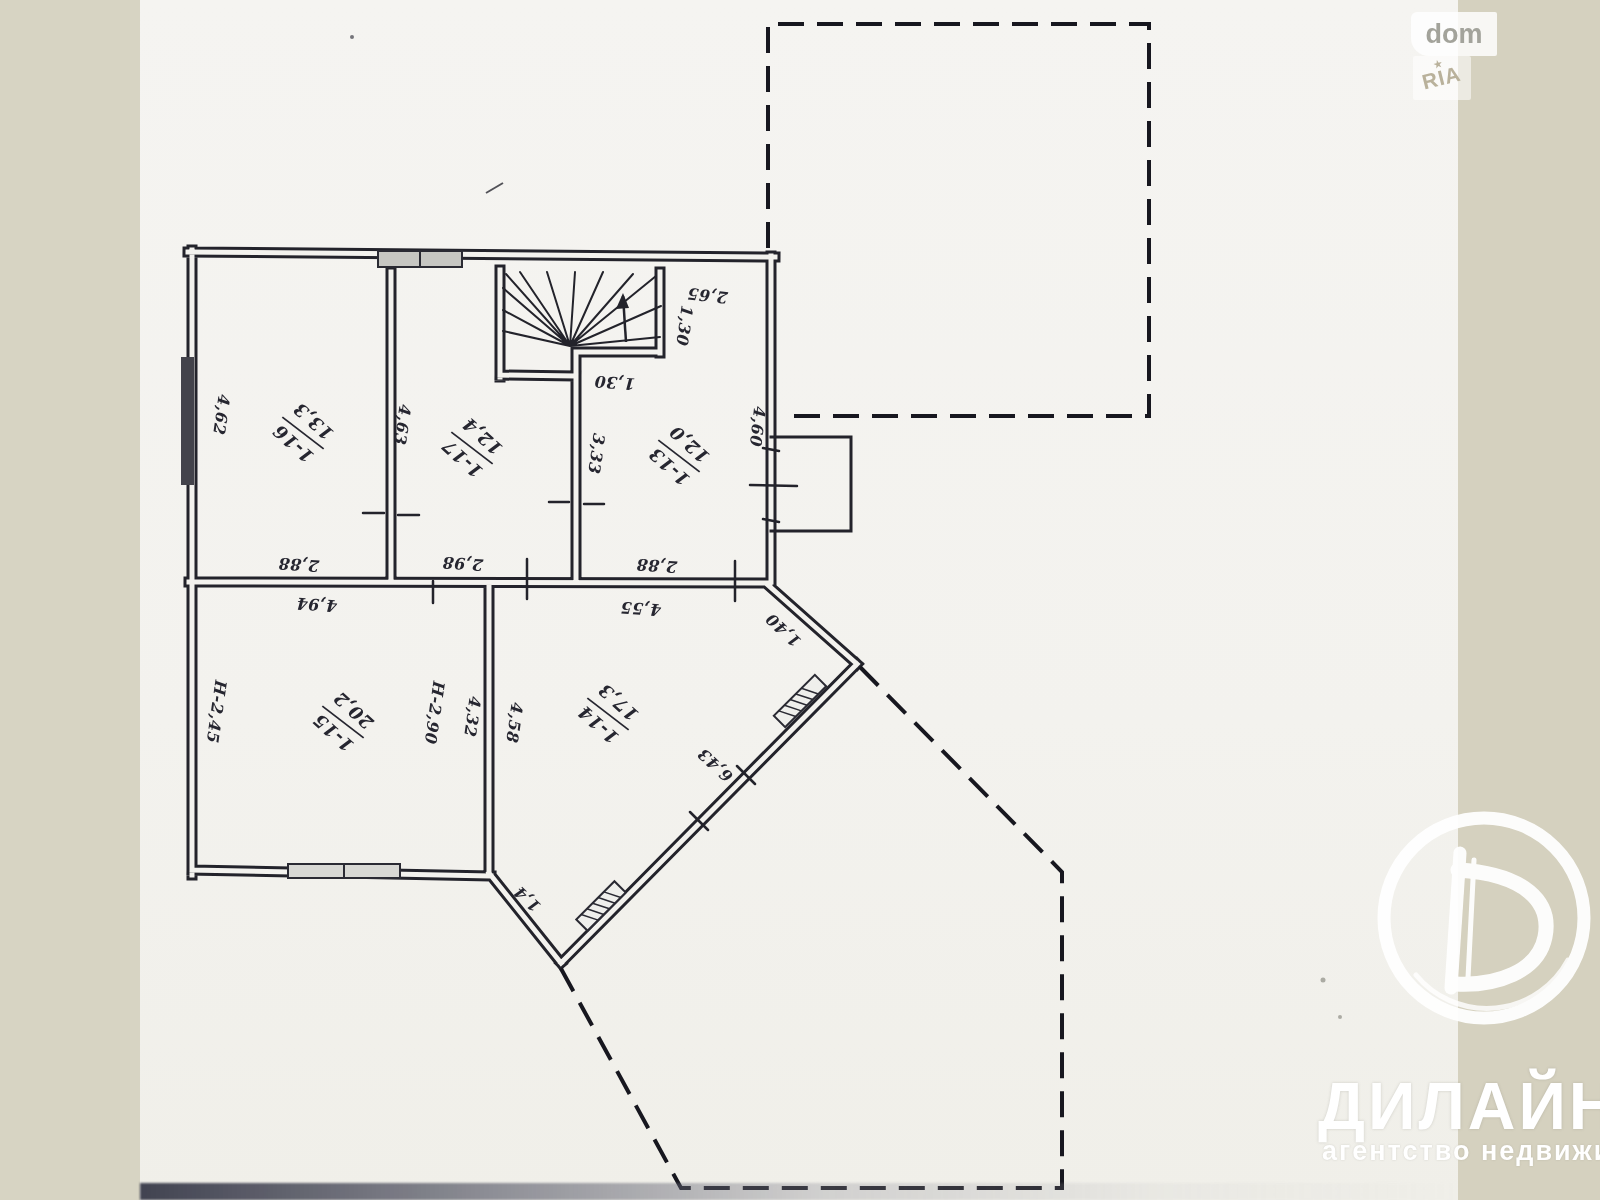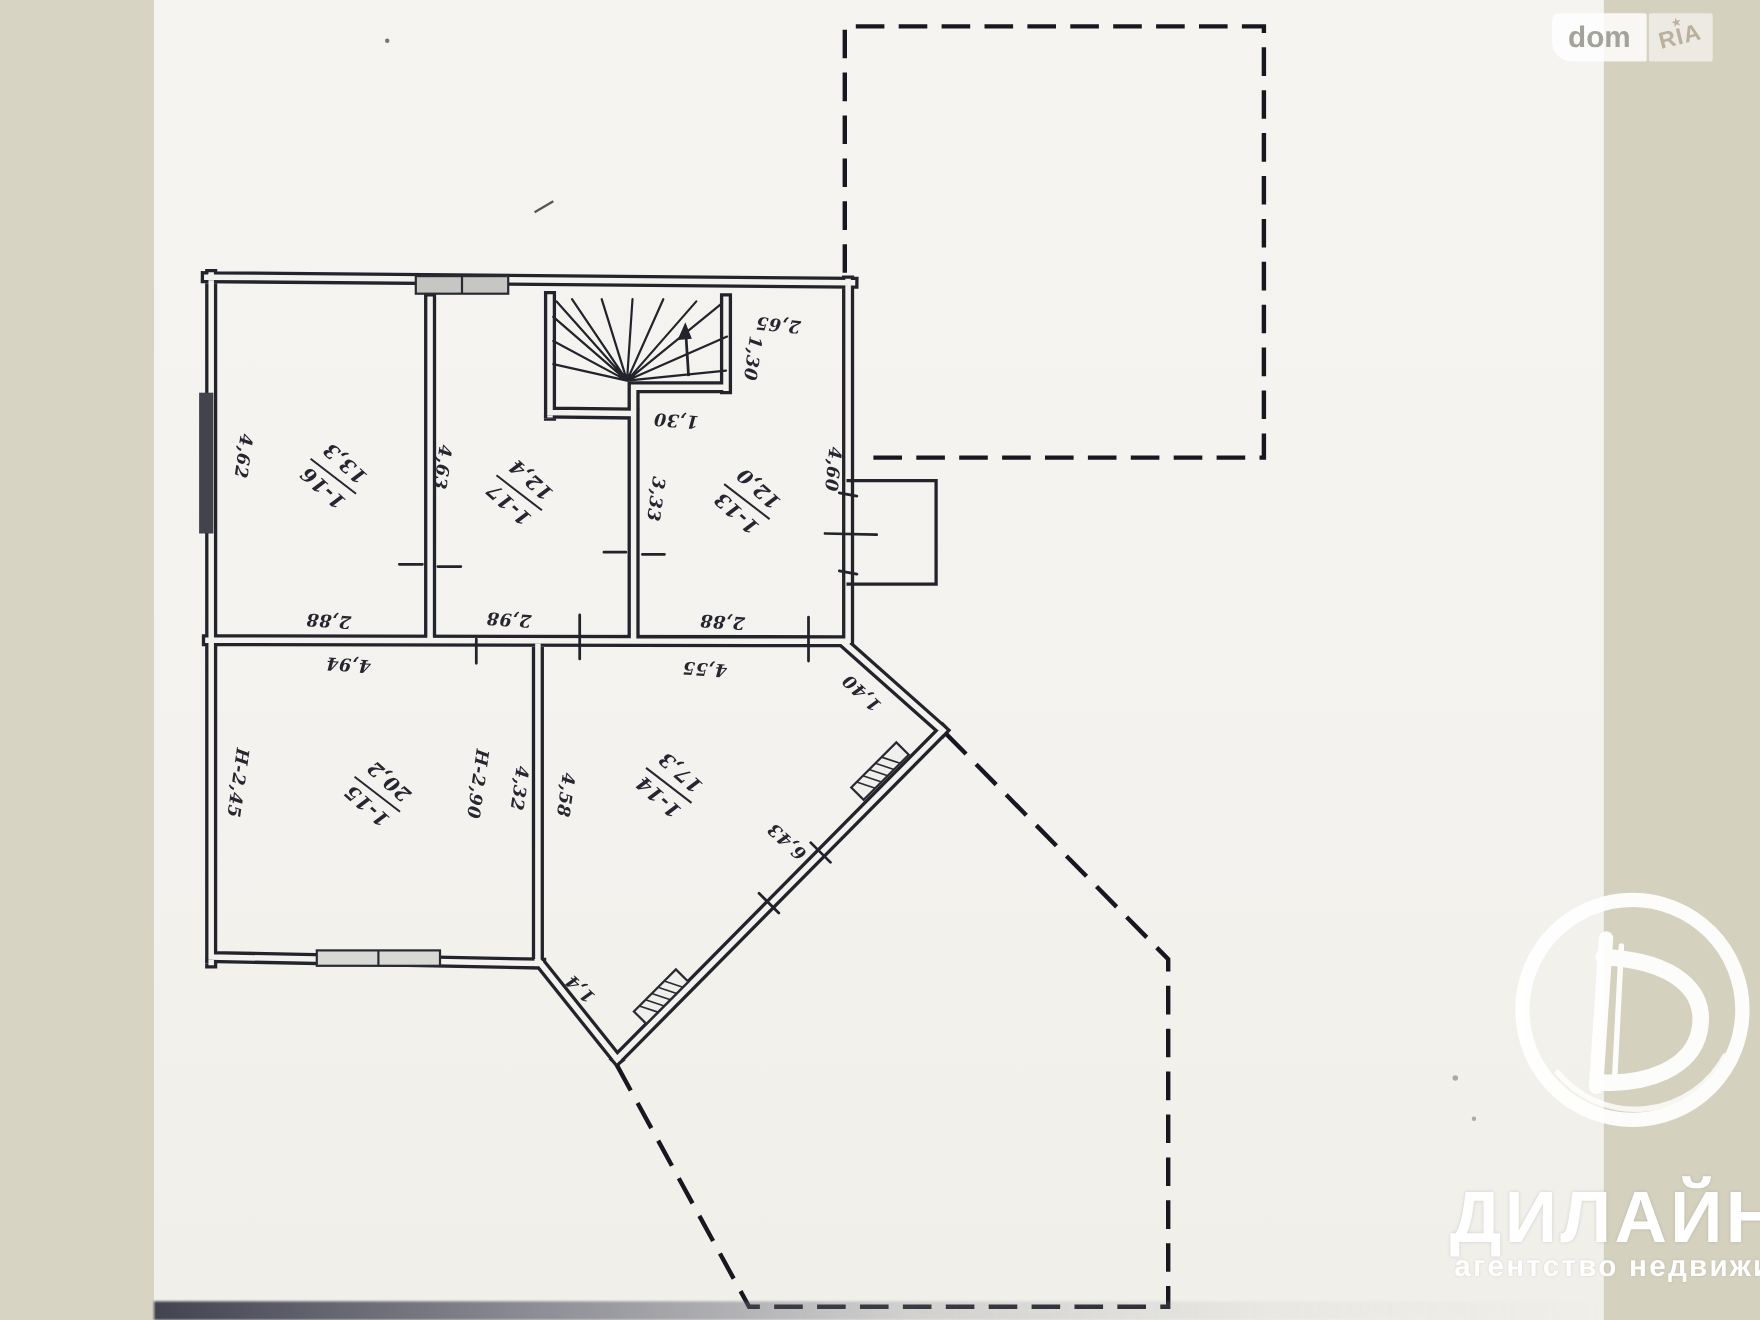--- a/index.html
+++ b/index.html
@@ -23,21 +23,21 @@
   .hand  { font-family:"DejaVu Serif", serif; font-style:italic; font-weight:700;
            fill:#262630; font-size:16px; letter-spacing:.5px; text-anchor:middle; }
   .hand-big { font-size:18px; }
   .frac-line { stroke:#262630; stroke-width:1.8; }
   .scan-band {
     position:absolute; left:140px; top:1183px; width:1318px; height:17px;
     background:linear-gradient(90deg, rgba(50,52,68,.92) 0%, rgba(82,84,100,.6) 28%,
                rgba(140,140,150,.3) 52%, rgba(190,190,192,.12) 78%, rgba(200,200,200,0) 100%);
     filter:blur(1px);
   }
-  .wm { position:absolute; left:1411px; top:12px; display:flex; }
+  .wm { position:absolute; left:1411px; top:12px; display:flex;flex-direction:column; }
   .wm-dom {
     width:86px; height:44px; background:rgba(255,255,255,.82);
     border-radius:6px 2px 2px 18px; display:flex; align-items:center; justify-content:center;
     color:#a3a39b; font-weight:bold; font-size:27px;
   }
   .wm-ria {
     width:58px; height:44px; margin-left:2px; background:rgba(255,255,255,.55);
     border-radius:2px; position:relative; display:flex; align-items:center; justify-content:center;
   }
   .wm-ria .ria-text {

